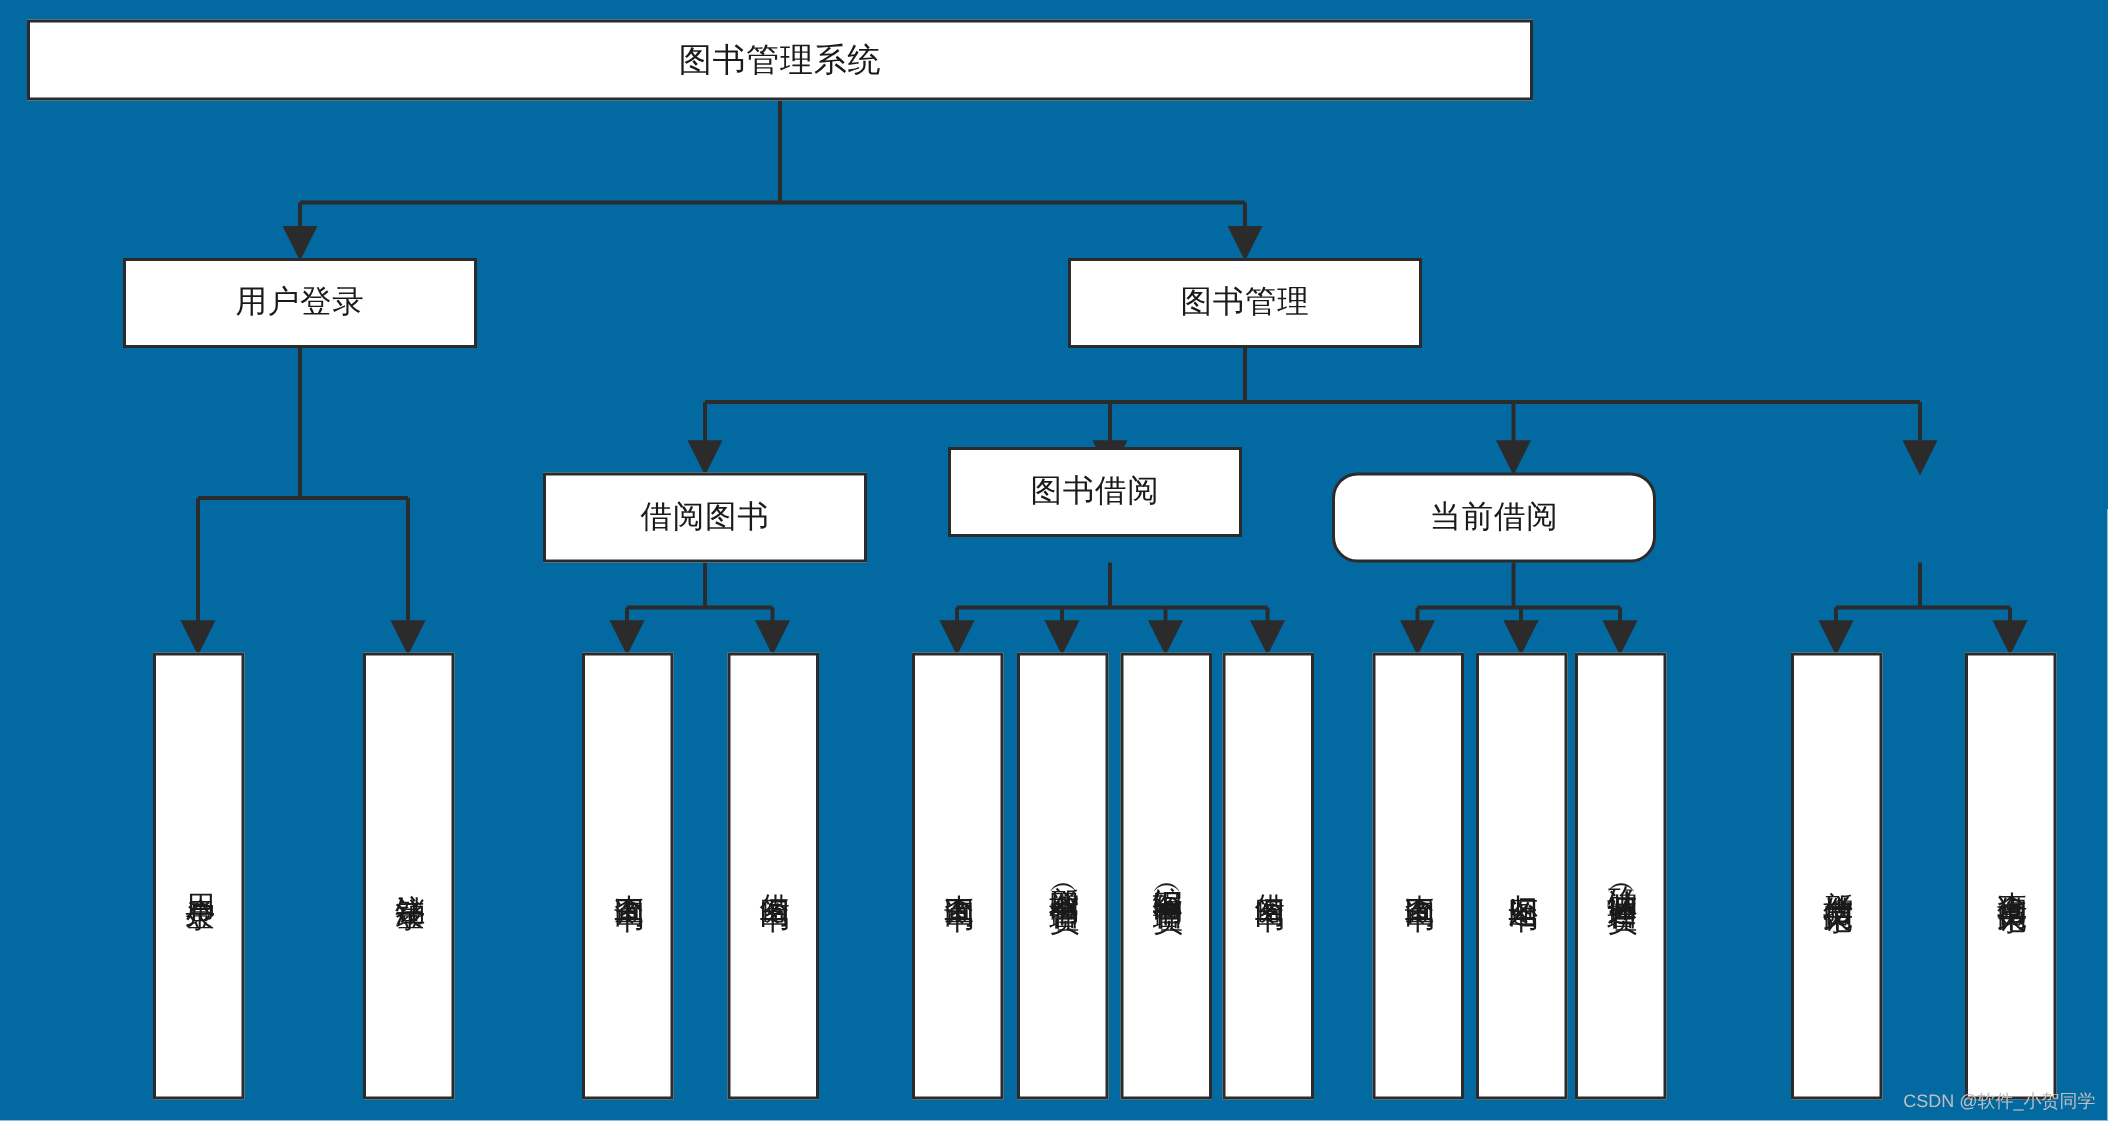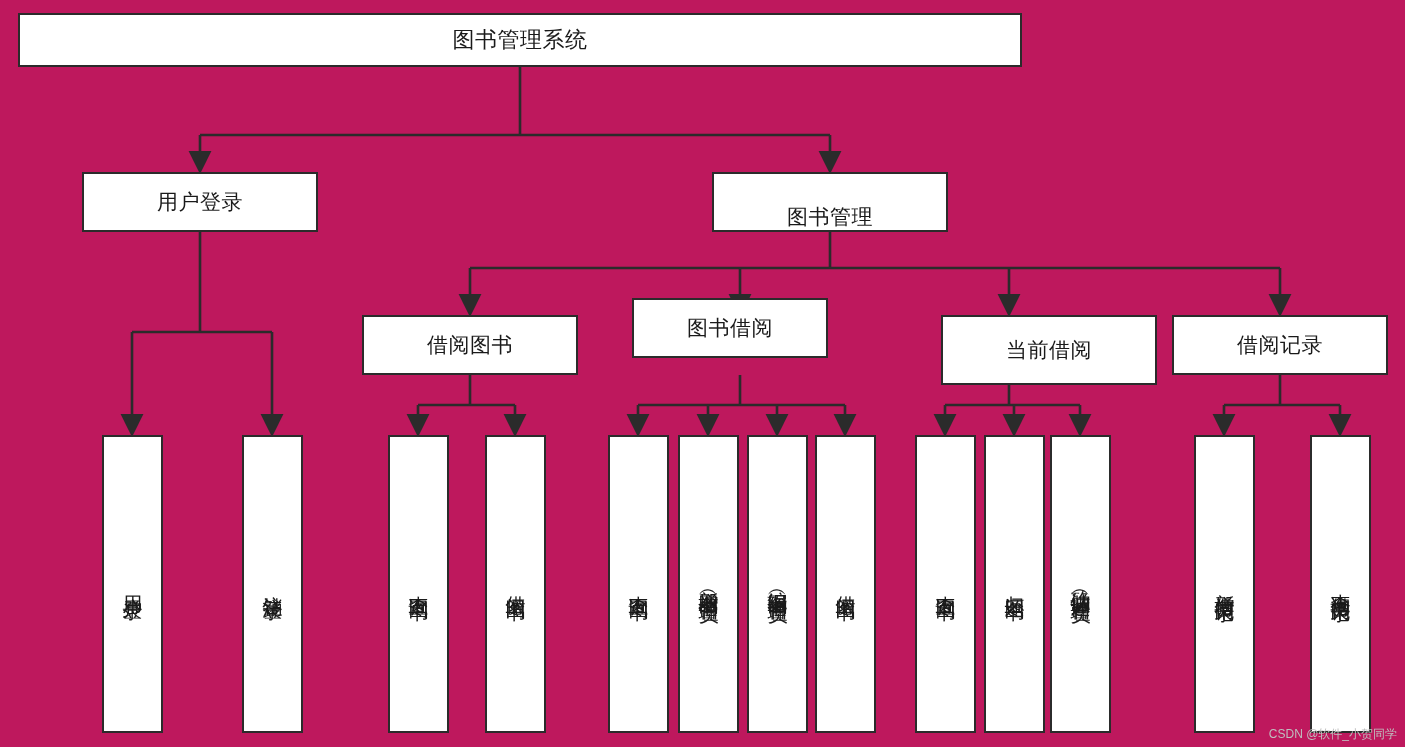--- a/index.html
+++ b/index.html
@@ -9,21 +9,21 @@
     background: #ffffff;
   }
   body {
     font-family: "Liberation Sans", "DejaVu Sans", sans-serif;
     color: #1a1a1a;
   }
   #canvas {
     position: relative;
     width: 1405px;
     height: 747px;
-    background: #be185d;
+    background: #0369a1;
     overflow: hidden;
   }
   #edges {
     position: absolute;
     left: 0;
     top: 0;
     width: 1405px;
     height: 747px;
     pointer-events: none;
   }
@@ -120,35 +120,32 @@
       </g>
   </svg>
 
   <div class="node root" style="left: 18px; top: 13px; width: 1004px; height: 54px;">
     <span class="node-label">图书管理系统</span>
   </div>
 
   <div class="node level1" style="left: 82px; top: 172px; width: 236px; height: 60px;">
     <span class="node-label">用户登录</span>
   </div>
-  <div class="node level1" style="left: 712px; top: 172px; width: 236px; height: 60px; align-items: flex-end;">
+  <div class="node level1" style="left: 712px; top: 172px; width: 236px; height: 60px;">
     <span class="node-label">图书管理</span>
   </div>
 
   <div class="node level2" style="left: 362px; top: 315px; width: 216px; height: 60px;">
     <span class="node-label">借阅图书</span>
   </div>
   <div class="node level2" style="left: 632px; top: 298px; width: 196px; height: 60px;">
     <span class="node-label">图书借阅</span>
   </div>
-  <div class="node level2" style="left: 941px; top: 315px; width: 216px; height: 70px;">
+  <div class="node level2" style="left: 888px; top: 315px; width: 216px; height: 60px; border-radius: 17px;">
     <span class="node-label">当前借阅</span>
-  </div>
-  <div class="node level2" style="left: 1172px; top: 315px; width: 216px; height: 60px;">
-    <span class="node-label">借阅记录</span>
   </div>
 
   <div class="node leaf" style="left: 102px; top: 435px; width: 61px; height: 298px;">
     <span class="node-label">用户登录</span>
   </div>
   <div class="node leaf" style="left: 242px; top: 435px; width: 61px; height: 298px;">
     <span class="node-label">注销登录</span>
   </div>
   <div class="node leaf" style="left: 388px; top: 435px; width: 61px; height: 298px;">
     <span class="node-label">查询图书</span>

